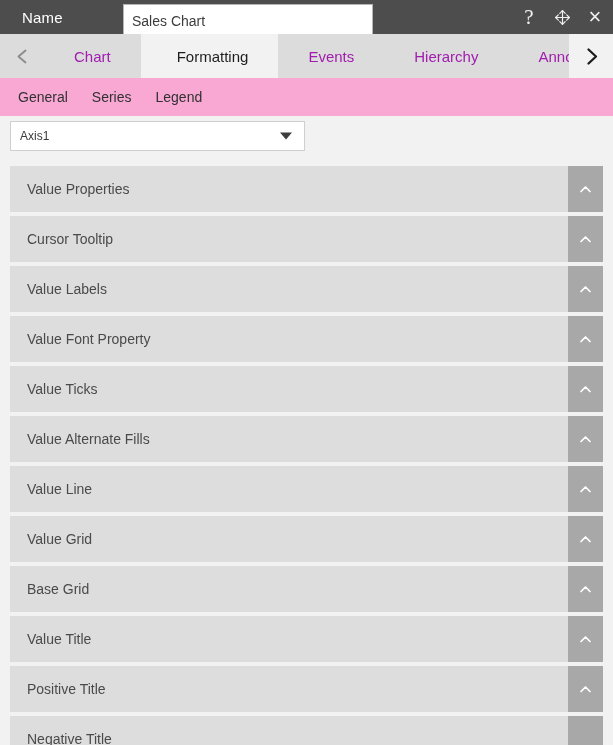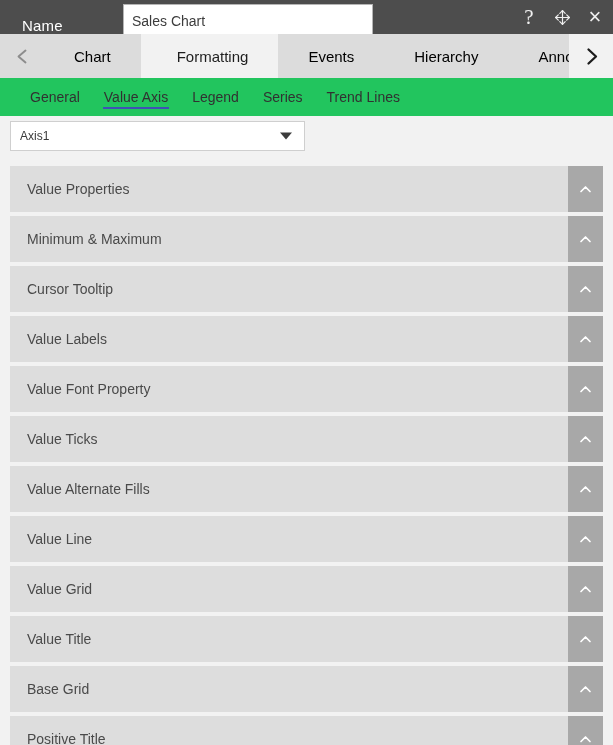--- a/index.html
+++ b/index.html
@@ -13,21 +13,21 @@
     font-family: "Liberation Sans", sans-serif;
     overflow: hidden;
     position: relative;
   }
 
   
   .titlebar {
     height: 34px;
     background: #4d4d4d;
     display: flex;
-    align-items: flex-end;
+    align-items: center;
     position: relative;
   }
   .titlebar-label {
     color: #ffffff;
     font-size: 15px;
     margin-left: 22px;
     white-space: nowrap;
     letter-spacing: .2px;
   }
   .name-input {
@@ -108,38 +108,38 @@
     align-items: stretch;
     flex: 1 1 auto;
     min-width: 0;
   }
   .tab {
     display: flex;
     align-items: center;
     justify-content: center;
     padding: 0 30px;
     font-size: 15px;
-    color: #000000;
+    color: #a21caf;
     background: #dcdcdc;
     cursor: pointer;
     white-space: nowrap;
   }
   .tab.active {
     background: #f2f2f2;
     color: #1e1e1e;
     padding-left: 36px;
   }
 
   
   .subtabs {
     height: 38px;
-    background: #22c55e;
-    display: flex;
-    align-items: center;
-    padding-left: 18px;
+    background: #f9a8d4;
+    display: flex;
+    align-items: center;
+    padding-left: 6px;
   }
   .subtab {
     font-size: 14px;
     color: #313131;
     padding: 0 12px;
     height: 100%;
     display: flex;
     align-items: center;
     position: relative;
     cursor: pointer;
@@ -276,31 +276,25 @@
     <svg width="21" height="21" viewBox="0 0 21 21" aria-hidden="true">
       <polyline points="7.5,3.5 15,10.5 7.5,17.5" fill="none" stroke="#1c1c1c" stroke-width="2.3" stroke-linecap="round" stroke-linejoin="round"></polyline>
     </svg>
   </div>
 </div>
 
 <div class="subtabs">
   <div class="subtab">
     <span>General</span>
   </div>
-  <div class="subtab active">
-    <span>Value Axis</span>
+  <div class="subtab">
+    <span>Series</span>
   </div>
   <div class="subtab">
     <span>Legend</span>
-  </div>
-  <div class="subtab">
-    <span>Series</span>
-  </div>
-  <div class="subtab">
-    <span>Trend Lines</span>
   </div>
 </div>
 
 <div class="dropdown-wrap">
   <div class="dropdown">
     <span class="dropdown-value">Axis1</span>
     <span class="dropdown-caret"></span>
   </div>
 </div>
 
@@ -308,28 +302,20 @@
 
   <div class="acc-row">
     <div class="acc-label">Value Properties</div>
     <div class="acc-toggle">
       <svg width="15" height="15" viewBox="0 0 15 15" aria-hidden="true">
         <polyline points="3,9.5 7.5,5 12,9.5" fill="none" stroke="#ffffff" stroke-width="1.7" stroke-linecap="round" stroke-linejoin="round"></polyline>
       </svg>
     </div>
   </div>
 
-  <div class="acc-row">
-    <div class="acc-label">Minimum &amp; Maximum</div>
-    <div class="acc-toggle">
-      <svg width="15" height="15" viewBox="0 0 15 15" aria-hidden="true">
-        <polyline points="3,9.5 7.5,5 12,9.5" fill="none" stroke="#ffffff" stroke-width="1.7" stroke-linecap="round" stroke-linejoin="round"></polyline>
-      </svg>
-    </div>
-  </div>
 
   <div class="acc-row">
     <div class="acc-label">Cursor Tooltip</div>
     <div class="acc-toggle">
       <svg width="15" height="15" viewBox="0 0 15 15" aria-hidden="true">
         <polyline points="3,9.5 7.5,5 12,9.5" fill="none" stroke="#ffffff" stroke-width="1.7" stroke-linecap="round" stroke-linejoin="round"></polyline>
       </svg>
     </div>
   </div>
 
@@ -382,38 +368,38 @@
   <div class="acc-row">
     <div class="acc-label">Value Grid</div>
     <div class="acc-toggle">
       <svg width="15" height="15" viewBox="0 0 15 15" aria-hidden="true">
         <polyline points="3,9.5 7.5,5 12,9.5" fill="none" stroke="#ffffff" stroke-width="1.7" stroke-linecap="round" stroke-linejoin="round"></polyline>
       </svg>
     </div>
   </div>
 
   <div class="acc-row">
+    <div class="acc-label">Base Grid</div>
+    <div class="acc-toggle">
+      <svg width="15" height="15" viewBox="0 0 15 15" aria-hidden="true">
+        <polyline points="3,9.5 7.5,5 12,9.5" fill="none" stroke="#ffffff" stroke-width="1.7" stroke-linecap="round" stroke-linejoin="round"></polyline>
+      </svg>
+    </div>
+  </div>
+
+  <div class="acc-row">
     <div class="acc-label">Value Title</div>
     <div class="acc-toggle">
       <svg width="15" height="15" viewBox="0 0 15 15" aria-hidden="true">
         <polyline points="3,9.5 7.5,5 12,9.5" fill="none" stroke="#ffffff" stroke-width="1.7" stroke-linecap="round" stroke-linejoin="round"></polyline>
       </svg>
     </div>
   </div>
 
   <div class="acc-row">
-    <div class="acc-label">Base Grid</div>
-    <div class="acc-toggle">
-      <svg width="15" height="15" viewBox="0 0 15 15" aria-hidden="true">
-        <polyline points="3,9.5 7.5,5 12,9.5" fill="none" stroke="#ffffff" stroke-width="1.7" stroke-linecap="round" stroke-linejoin="round"></polyline>
-      </svg>
-    </div>
-  </div>
-
-  <div class="acc-row">
     <div class="acc-label">Positive Title</div>
     <div class="acc-toggle">
       <svg width="15" height="15" viewBox="0 0 15 15" aria-hidden="true">
         <polyline points="3,9.5 7.5,5 12,9.5" fill="none" stroke="#ffffff" stroke-width="1.7" stroke-linecap="round" stroke-linejoin="round"></polyline>
       </svg>
     </div>
   </div>
 
   <div class="acc-row">
     <div class="acc-label">Negative Title</div>

